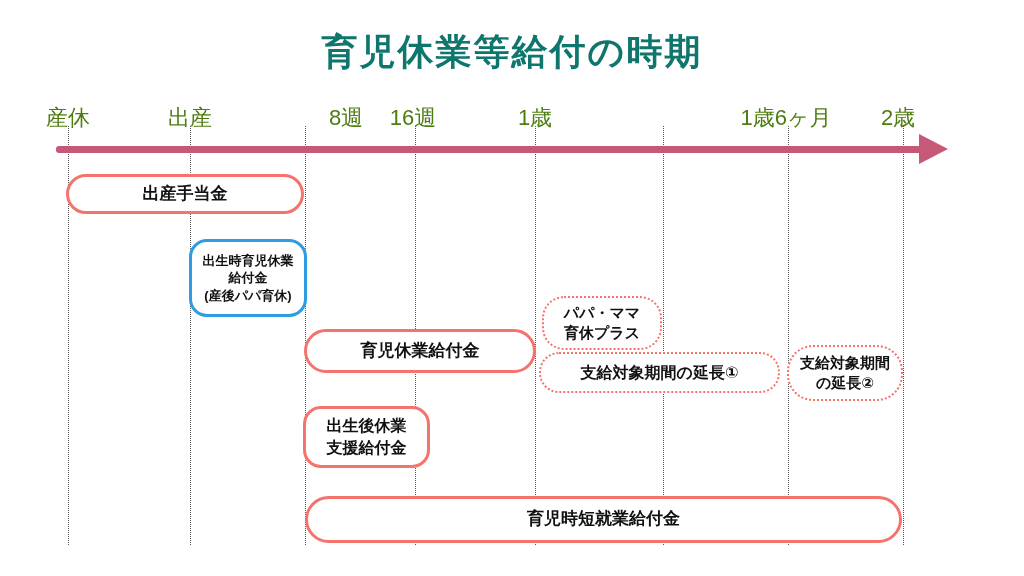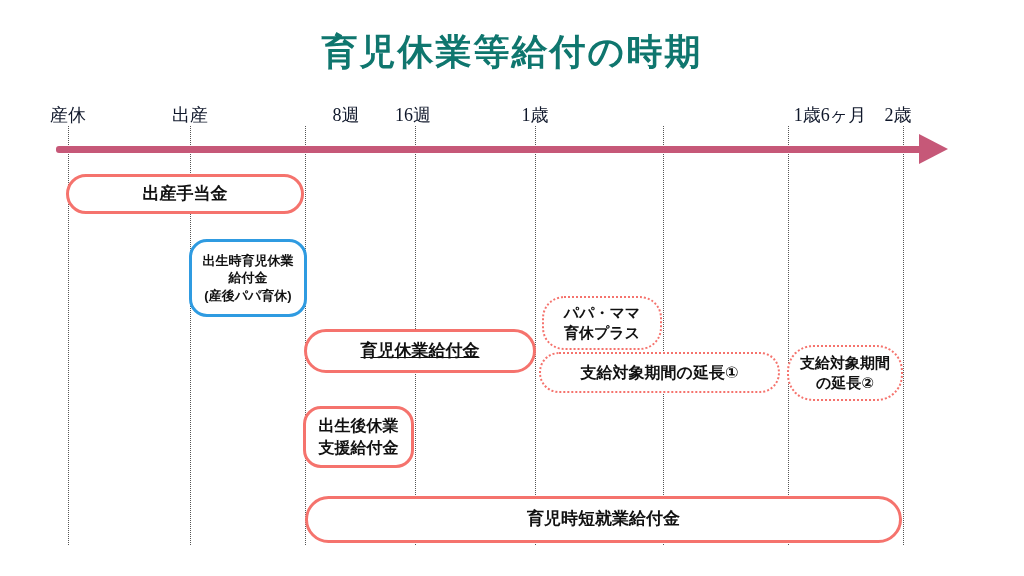--- a/index.html
+++ b/index.html
@@ -30,24 +30,23 @@
     position: absolute;
     top: 126px;
     height: 419px;
     width: 0;
     border-left: 1px dotted #555555;
   }
   .axis-label {
     position: absolute;
     top: 103px;
     transform: translateX(-50%);
-    font-size: 18px;
-    color: #0f172a;
+    font-size: 22px;
+    color: #4d7c0f;
     white-space: nowrap;
-    font-family: Liberation Serif, serif;
   }
   .arrow-line {
     position: absolute;
     left: 56px;
     top: 146px;
     width: 868px;
     height: 7px;
     border-radius: 3px;
     background: #c65878;
   }
@@ -74,25 +73,25 @@
     line-height: 1.35;
     box-sizing: border-box;
     z-index: 2;
   }
   .solid-red  { border: 3px solid #f5736d; }
   .dotted-red { border: 2px dotted #f5736d; }
   .solid-blue { border: 3px solid #2f9be1; }
 
   .box-shussan-teatekin   { left: 66px;  top: 174px; width: 238px; height: 40px; border-radius: 20px; font-size: 17px; justify-content: center; }
   .box-shusseiji-ikuji    { left: 189px; top: 239px; width: 118px; height: 78px; border-radius: 18px; font-size: 13px; }
-  .box-ikuji-kyugyo       { left: 304px; top: 329px; width: 232px; height: 44px; border-radius: 22px; font-size: 17px; text-decoration: underline; }
+  .box-ikuji-kyugyo       { left: 304px; top: 329px; width: 232px; height: 44px; border-radius: 22px; font-size: 17px; }
   .box-papa-mama          { left: 542px; top: 296px; width: 120px; height: 54px; border-radius: 22px; font-size: 15px; }
   .box-encho1             { left: 539px; top: 352px; width: 241px; height: 41px; border-radius: 20px; font-size: 16px; }
   .box-encho2             { left: 787px; top: 345px; width: 116px; height: 56px; border-radius: 26px; font-size: 15px; }
-  .box-shusseigo-shien    { left: 303px; top: 406px; width: 111px; height: 62px; border-radius: 18px; font-size: 16px; }
+  .box-shusseigo-shien    { left: 303px; top: 406px; width: 127px; height: 62px; border-radius: 18px; font-size: 16px; }
   .box-jitan              { left: 305px; top: 496px; width: 597px; height: 47px; border-radius: 24px; font-size: 17px; }
 </style>
 </head>
 <body>
 
 <div class="canvas">
 
   <div class="title">育児休業等給付の時期</div>
 
   <div class="gridline" style="left:68px;"></div>
@@ -102,21 +101,21 @@
   <div class="gridline" style="left:535px;"></div>
   <div class="gridline" style="left:663px;"></div>
   <div class="gridline" style="left:788px;"></div>
   <div class="gridline" style="left:903px;"></div>
 
   <span class="axis-label" style="left:68px;">産休</span>
   <span class="axis-label" style="left:190px;">出産</span>
   <span class="axis-label" style="left:299px;margin-left:47px;">8週</span>
   <span class="axis-label" style="left:413px;">16週</span>
   <span class="axis-label" style="left:535px;">1歳</span>
-  <span class="axis-label" style="left:786px;margin-left:44px;">1歳6ヶ月</span>
+  <span class="axis-label" style="left:786px;">1歳6ヶ月</span>
   <span class="axis-label" style="left:898px;">2歳</span>
 
   <div class="arrow-line"></div>
   <div class="arrow-head"></div>
 
   <div class="box solid-red box-shussan-teatekin">
     <span>出産手当金</span>
   </div>
 
   <div class="box solid-blue box-shusseiji-ikuji">

